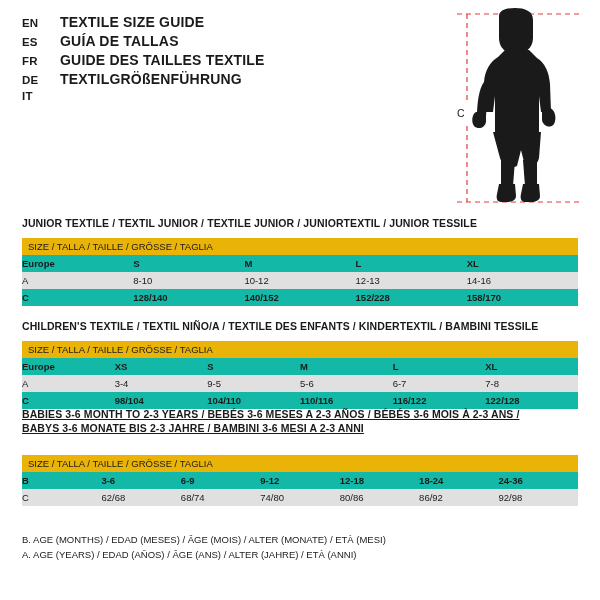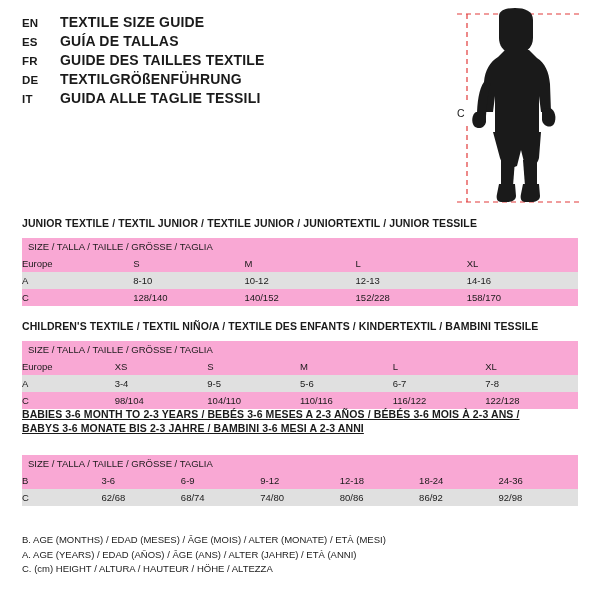--- a/index.html
+++ b/index.html
@@ -84,28 +84,28 @@
     table-layout: fixed;
   }
   table.size-table td {
     font-size: 9.5px;
     color: #1a1a1a;
     padding: 0;
     height: 17px;
     vertical-align: middle;
   }
   tr.hdr-band td {
-    background: #f9a8d4;
+    background: #eab308;
     font-size: 9.5px;
     color: #1a1a1a;
     padding-left: 6px;
     height: 17px;
   }
   tr.band-grey td { background: #e0e0e0; }
-  tr.band-white td { background: #f9a8d4; }
+  tr.band-white td { background: #14b8a6; font-weight: bold; }
   td.lbl { padding-left: 6px; width: 82px; }
   td.val { padding-left: 2px; }
 
   .notes {
     position: absolute;
     left: 22px;
     top: 533px;
     font-size: 9.5px;
     line-height: 14.5px;
     color: #1a1a1a;
@@ -129,21 +129,20 @@
     <div class="hdr-row">
       <div class="hdr-lang">FR</div>
       <div class="hdr-text">GUIDE DES TAILLES TEXTILE</div>
     </div>
     <div class="hdr-row">
       <div class="hdr-lang">DE</div>
       <div class="hdr-text">TEXTILGRÖßENFÜHRUNG</div>
     </div>
     <div class="hdr-row">
       <div class="hdr-lang">IT</div>
-      <div class="hdr-text">GUIDA ALLE TAGLIE TESSILI</div>
     </div>
   </div>
 
   <div class="figure">
     <svg width="130" height="200" viewBox="0 0 130 200" xmlns="http://www.w3.org/2000/svg">
 
       <line x1="2" y1="6" x2="124" y2="6" stroke="#e23b3b" stroke-width="1.2" stroke-dasharray="5,4"></line>
 
       <line x1="2" y1="194" x2="124" y2="194" stroke="#e23b3b" stroke-width="1.2" stroke-dasharray="5,4"></line>
 
@@ -263,16 +262,15 @@
       <td class="val">80/86</td>
       <td class="val">86/92</td>
       <td class="val">92/98</td>
     </tr>
   </tbody>
     </table>
 
   <div class="notes">
     <div>B. AGE (MONTHS) / EDAD (MESES) / ÂGE (MOIS) / ALTER (MONATE) / ETÀ (MESI)</div>
     <div>A. AGE (YEARS) / EDAD (AÑOS) / ÂGE (ANS) / ALTER (JAHRE) / ETÀ (ANNI)</div>
-    <div>C. (cm) HEIGHT / ALTURA / HAUTEUR / HÖHE / ALTEZZA</div>
   </div>
 
 </div>
 
 </body></html>

